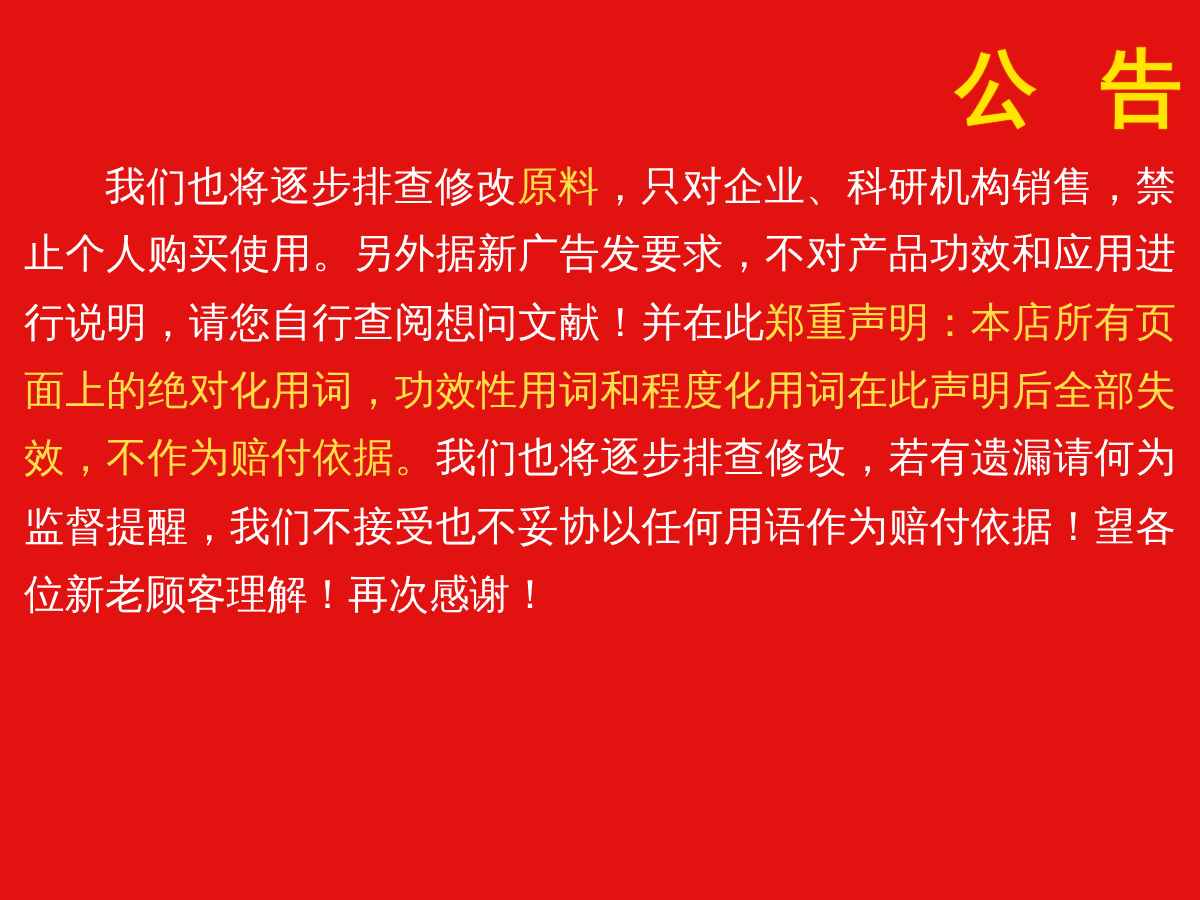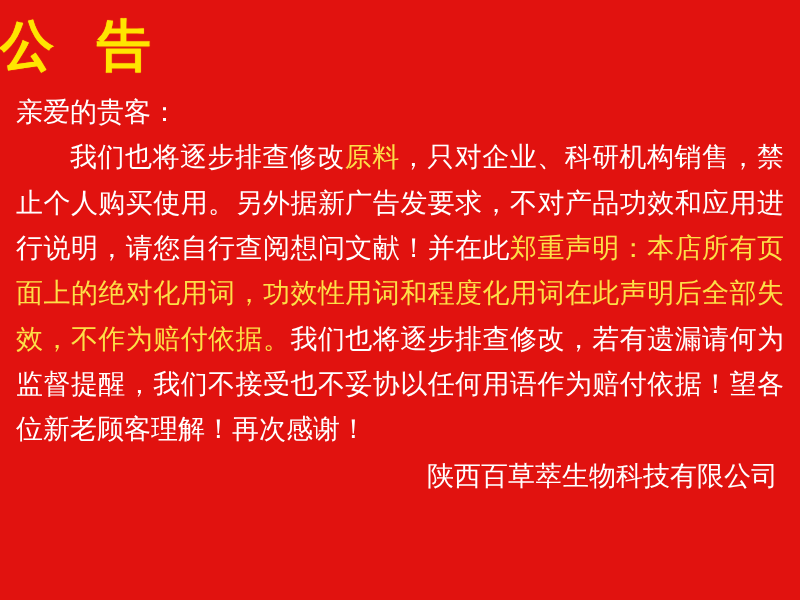--- a/index.html
+++ b/index.html
@@ -14,28 +14,29 @@
     overflow: hidden;
   }
   .page {
     position: relative;
     width: 800px;
     height: 600px;
     background: #e1120f;
     box-sizing: border-box;
   }
   .title {
-    text-align: left;
+    text-align: right;
     color: #ffe500;
     font-size: 54px;
     font-weight: bold;
     letter-spacing: 12px;
     padding-top: 14px;
     line-height: 1.2;
     text-shadow: 0 0 1px #ffe500;
+    margin-top: 13px;
   }
   .body-text {
     color: #ffffff;
     font-size: 27px;
     line-height: 1.68;
     padding: 10px 16px 0 16px;
     text-align: justify;
     font-weight: 500;
   }
   .salutation {
@@ -57,19 +58,17 @@
   }
 </style>
 </head>
 <body>
 
 <div class="page">
 
   <div class="title">公 告</div>
 
   <div class="body-text">
-    <span class="salutation">亲爱的贵客：</span>
     <span class="para"><span>我们也将逐步排查修改</span><span class="hl">原料</span><span>，只对企业、科研机构销售，禁止个人购买使用。另外据新广告发要求，不对产品功效和应用进行说明，请您自行查阅想问文献！并在此</span><span class="hl">郑重声明：本店所有页面上的绝对化用词，功效性用词和程度化用词在此声明后全部失效，不作为赔付依据。</span><span>我们也将逐步排查修改，若有遗漏请何为监督提醒，我们不接受也不妥协以任何用语作为赔付依据！望各位新老顾客理解！再次感谢！</span></span>
   </div>
 
-  <div class="signature">陕西百草萃生物科技有限公司</div>
 
 </div>
 
 </body></html>

